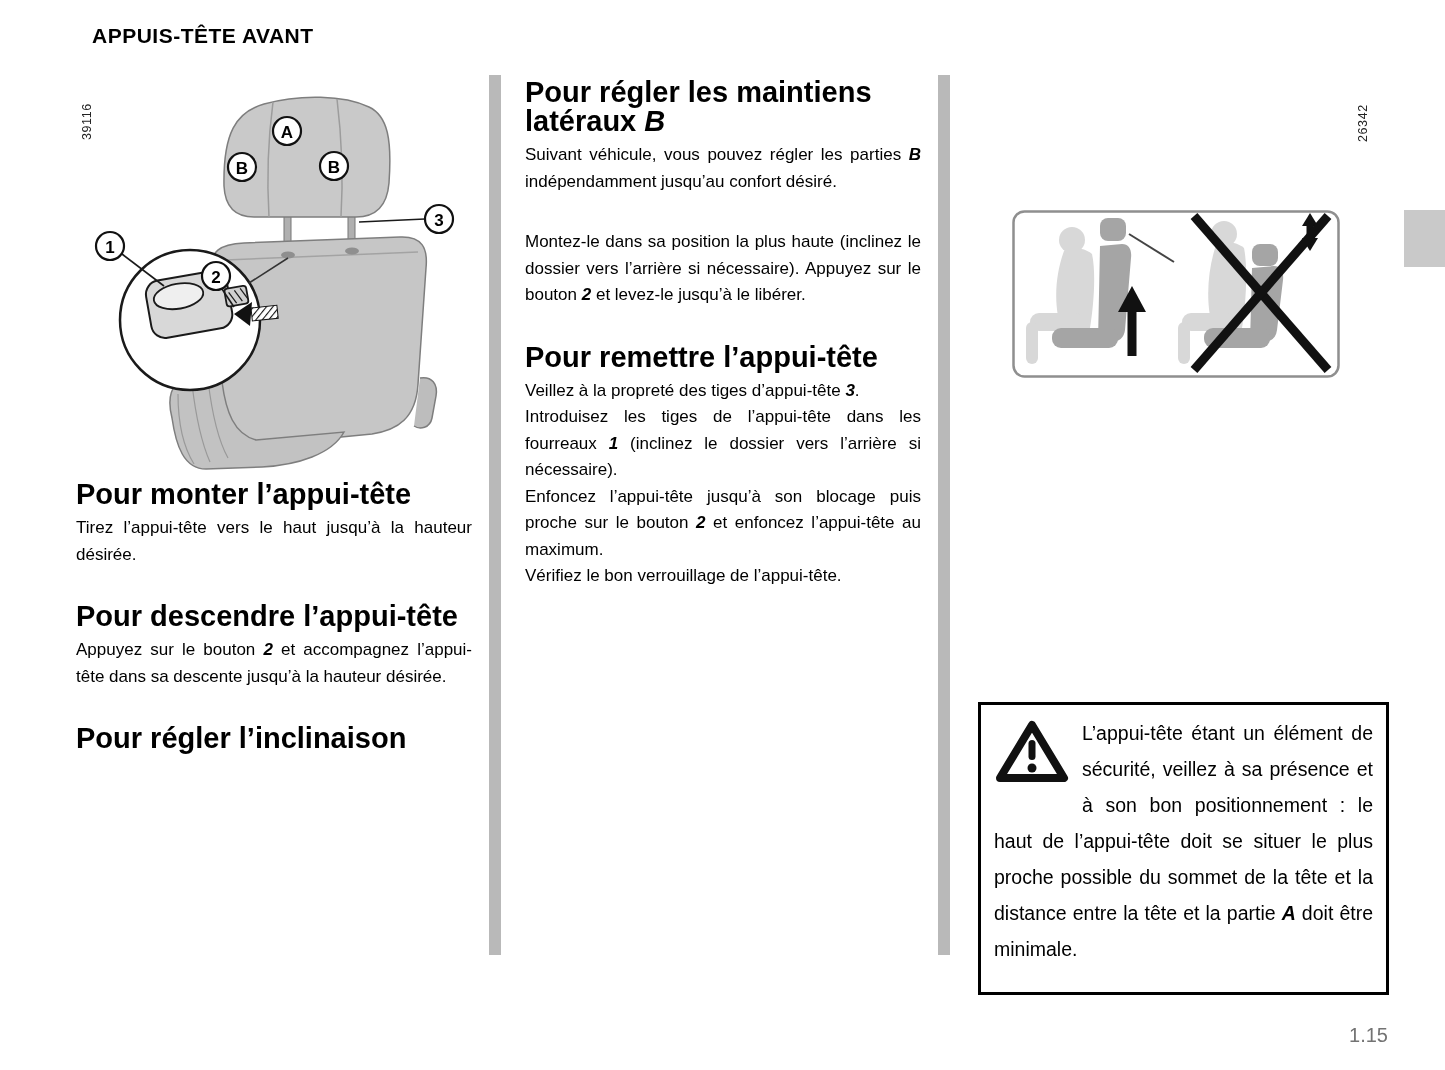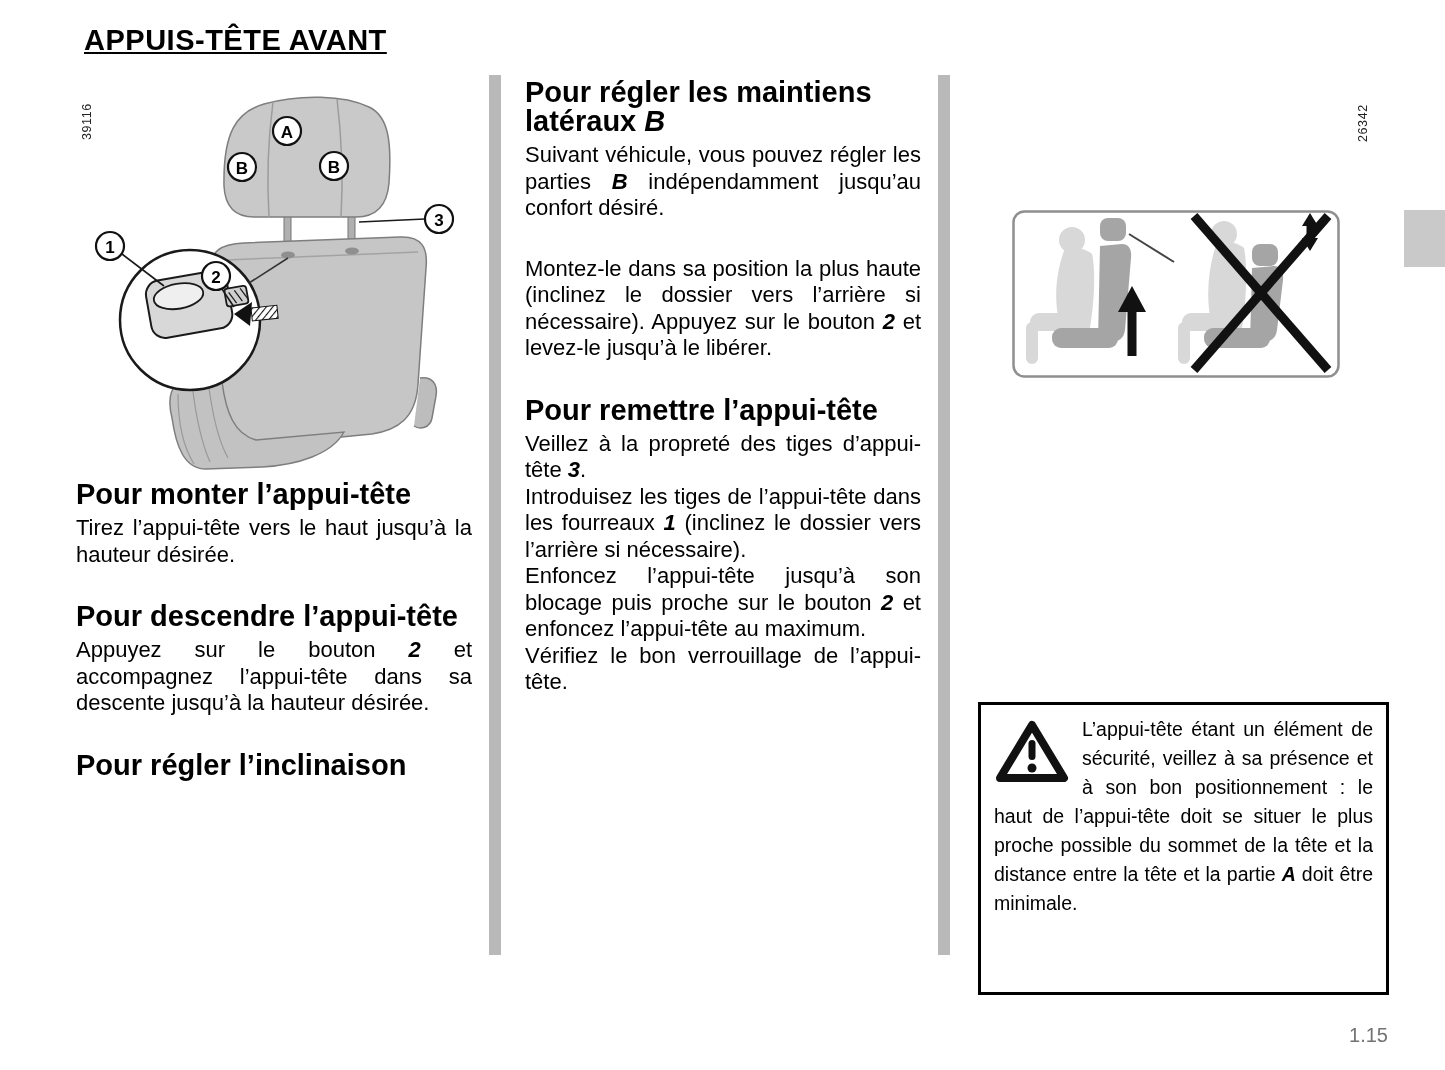--- a/index.html
+++ b/index.html
@@ -5,22 +5,22 @@
   * { margin:0; padding:0; box-sizing:border-box; }
   html, body { width:1445px; height:1070px; }
   body {
     position:relative;
     background:#ffffff;
     color:#000;
     font-family:"Liberation Sans", sans-serif;
     overflow:hidden;
   }
   .page-title {
-    position:absolute; left:84px; top:24px;
-    font-size:29px; font-weight:bold; letter-spacing:0.5px;text-decoration:underline;
+    position:absolute; left:92px; top:24px;
+    font-size:21px; font-weight:bold; letter-spacing:0.5px;
   }
   .vdivider {
     position:absolute; top:75px; width:12px; height:880px;
     background:var(--divider, #b9b9b9);
   }
   .vdivider.d1 { left:489px; }
   .vdivider.d2 { left:938px; }
   .chapter-tab {
     position:absolute; left:1404px; top:210px; width:41px; height:57px;
     background:var(--tab, #c9c9c9);
@@ -32,30 +32,30 @@
   }
   .fig-ref.left  { left:80px;   top:140px; }
   .fig-ref.right { left:1356px; top:142px; }
   .seat-fig { position:absolute; left:76px; top:88px; width:400px; height:385px; }
   .pos-fig  { position:absolute; left:1012px; top:210px; width:328px; height:168px; }
   .seat-fig text { font-family:"Liberation Sans", sans-serif; font-weight:bold; font-size:17px; }
   .col { position:absolute; width:396px; }
   .col.left-text { left:76px; top:480px; }
   .col.mid-text  { left:525px; top:78px; }
   .section h2 { font-size:29px; line-height:29px; font-weight:bold; margin:0 0 6px 0; }
-  .section p  { font-size:22px; line-height:26.5px; text-align:justify; }
+  .section p  { font-size:17px; line-height:26.5px; text-align:justify; }
   .section + .section { margin-top:34px; }
   .seg-bi { font-weight:bold; font-style:italic; }
   .seg-i  { font-style:italic; }
   .warning-box {
     position:absolute; left:978px; top:702px; width:411px; height:293px;
     border:3px solid #000; padding:10px 13px; background:#fff;
   }
   .warning-box .warn-icon { float:left; width:76px; height:66px; margin:3px 12px 4px 0; }
-  .warning-box p { font-size:19.5px; line-height:29px; text-align:justify; }
+  .warning-box p { font-size:19.5px; line-height:36px; text-align:justify; }
   .page-number {
     position:absolute; left:1290px; top:1024px; width:98px;
     text-align:right; font-size:20px; color:#737373;
   }
 </style>
 </head>
 <body>
 
 <h1 class="page-title">APPUIS-TÊTE AVANT</h1>
 

